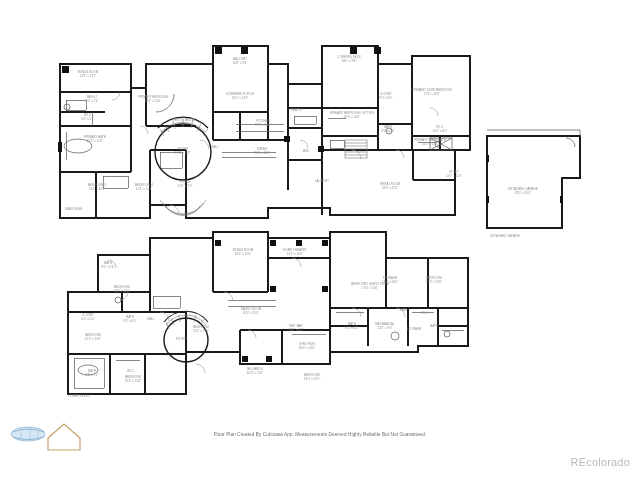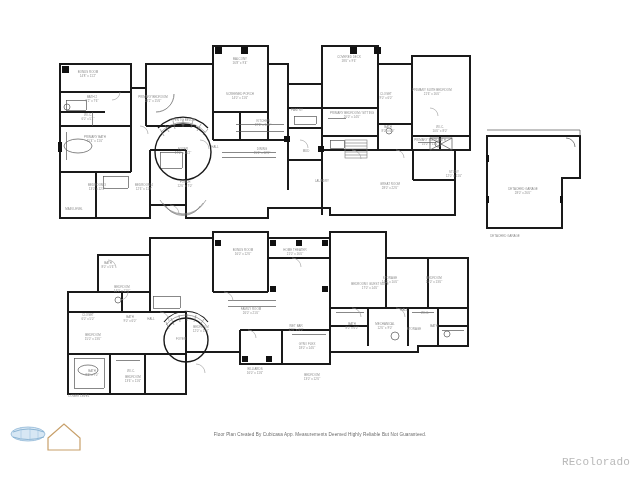--- a/index.html
+++ b/index.html
@@ -29,21 +29,21 @@
     white-space:nowrap;
   }
 
   
   .watermark{
     position:absolute;
     right:10px;bottom:12px;
     font-size:11px;
     color:#b9b9b9;
     letter-spacing:.2px;
-    font-family:Liberation Mono, monospace;
+    font-family:Liberation Sans, sans-serif;
   }
 
   
   .logo{
     position:absolute;
     left:8px;top:418px;
     width:82px;height:36px;
   }
 </style>
 </head>

